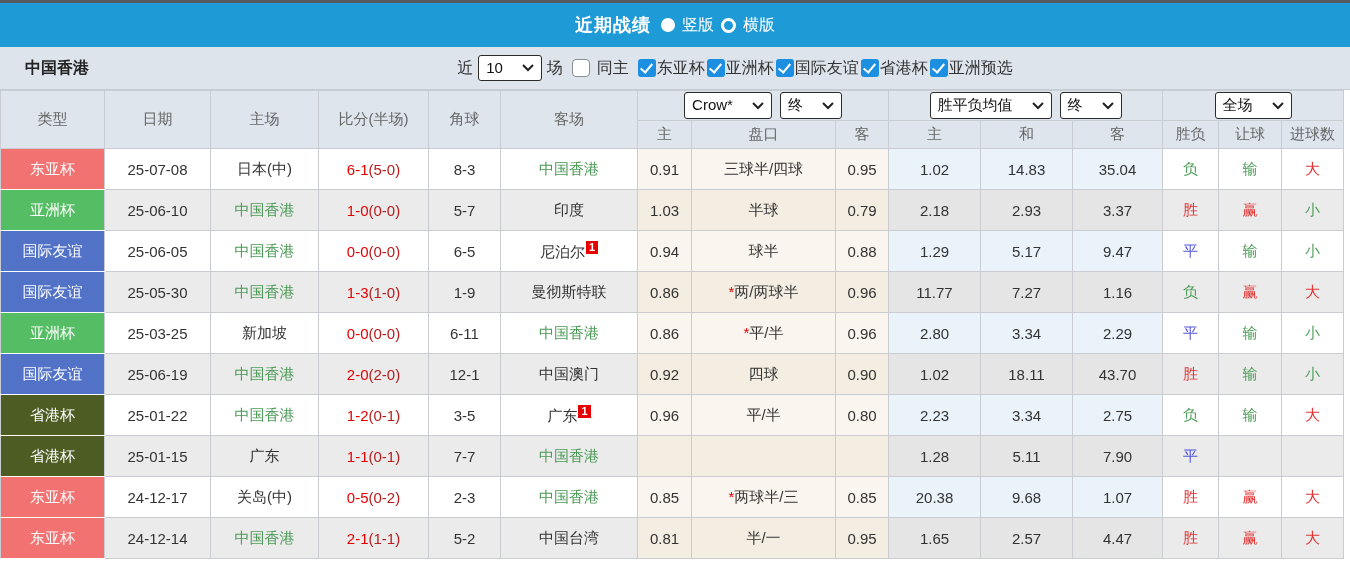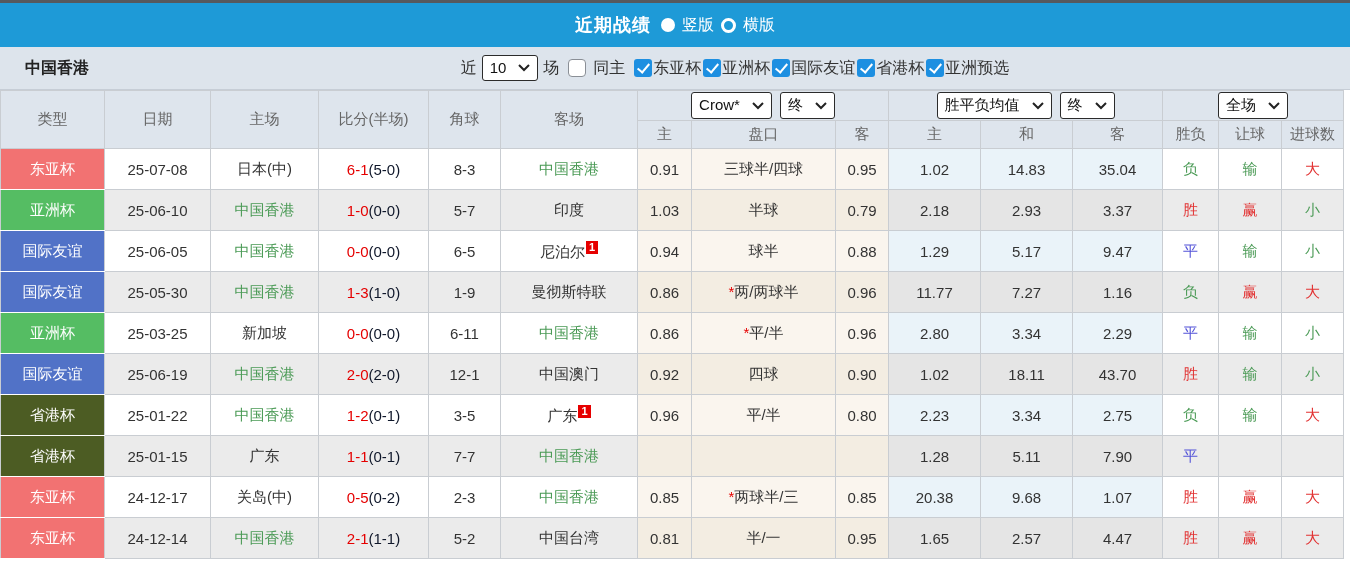--- a/index.html
+++ b/index.html
@@ -22,21 +22,21 @@
   .radio-label { color:#fff; }
   
   .filterbar {
     height:43px; background:#dde4ec; border-bottom:1px solid #c6cdd6;
     position:relative; display:flex; align-items:center; justify-content:center;
     font-size:16px; color:#333;
   }
   .team-name { position:absolute; left:25px; font-weight:bold; color:#222; font-size:16px; }
   .filter-cluster { display:flex; align-items:center; gap:5px; margin-left:120px; }
   .select {
-    display:inline-flex; align-items:center; gap:12px; background:#fff;
+    display:inline-flex; align-items:center; gap:19px; background:#fff;
     border:1px solid #2b2b2b; border-radius:3px; padding:2px 7px;
     font-size:15px; color:#111; cursor:default; line-height:1.35;
   }
   .cb {
     width:18px; height:18px; border-radius:3px; display:inline-flex;
     align-items:center; justify-content:center; flex:none;
   }
   .cb.checked { background:#1d8fe1; }
   .cb.checked::after {
     content:""; width:5px; height:10px; border:solid #fff;
@@ -55,21 +55,21 @@
   tbody td { font-size:15px; color:#333; height:41px; }
   tr.odd  td { background:#fff; }
   tr.even td { background:#ebebeb; }
   tr.odd  td.cream { background:#faf5ee; }
   tr.even td.cream { background:#f3ede2; }
   tr.odd  td.blu { background:#eaf3f9; }
   tr.even td.blu { background:#e5e5e5; }
   td.type-cell { color:#fff; border-bottom-color:#fff; font-size:15px; }
   .team { color:#4a9a55; }
   .ft { color:#e50000;margin-top:46px; }
-  .ht { color:#0f172a; }
+  .ht { color:#b91c1c; }
   .star { color:#e50000; }
   .supbadge {
     display:inline-block; background:#e60000; color:#fff; font-size:11px;
     line-height:13px; padding:0 3px; vertical-align:super; margin-left:1px; font-weight:bold;
   }
   .chev { flex:none; }
 </style>
 </head>
 <body>
 

